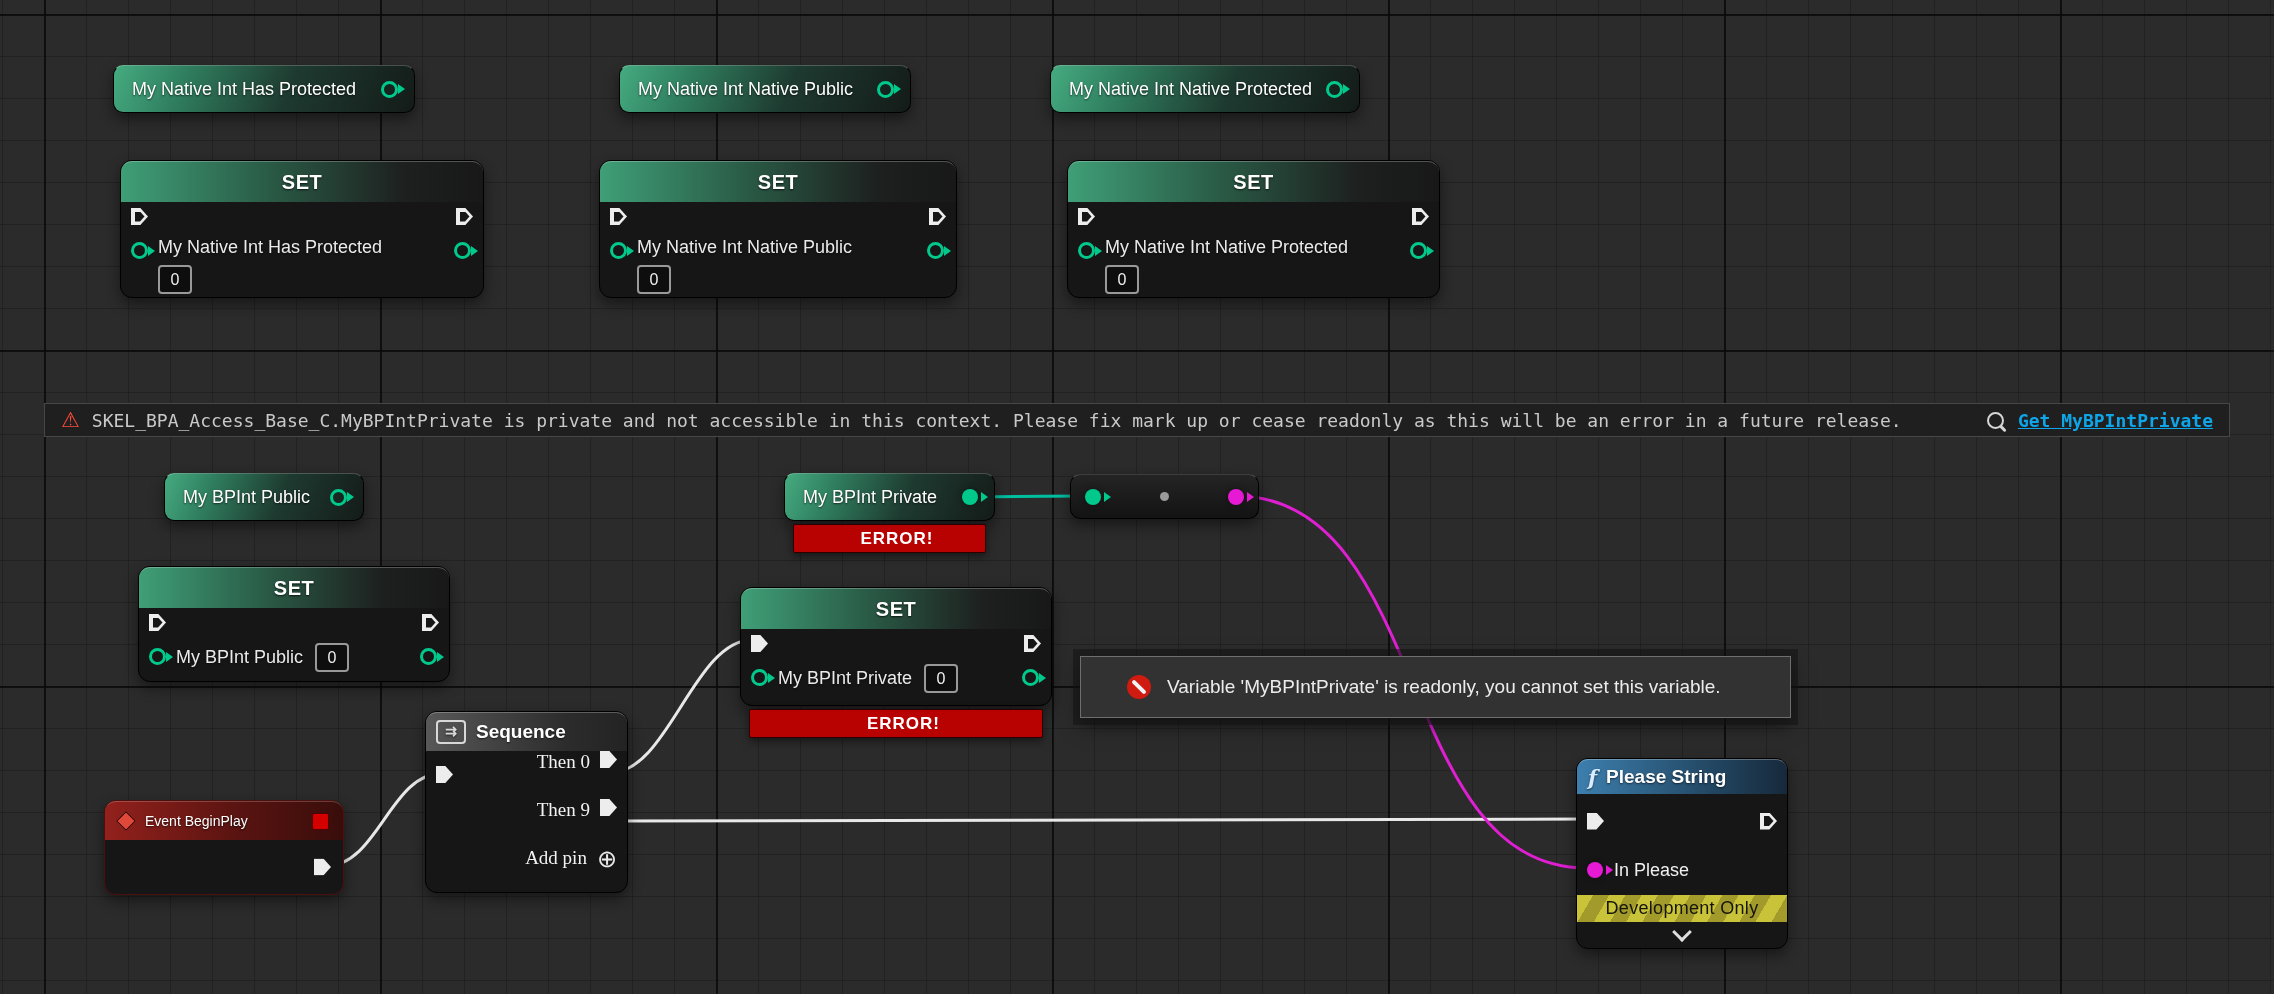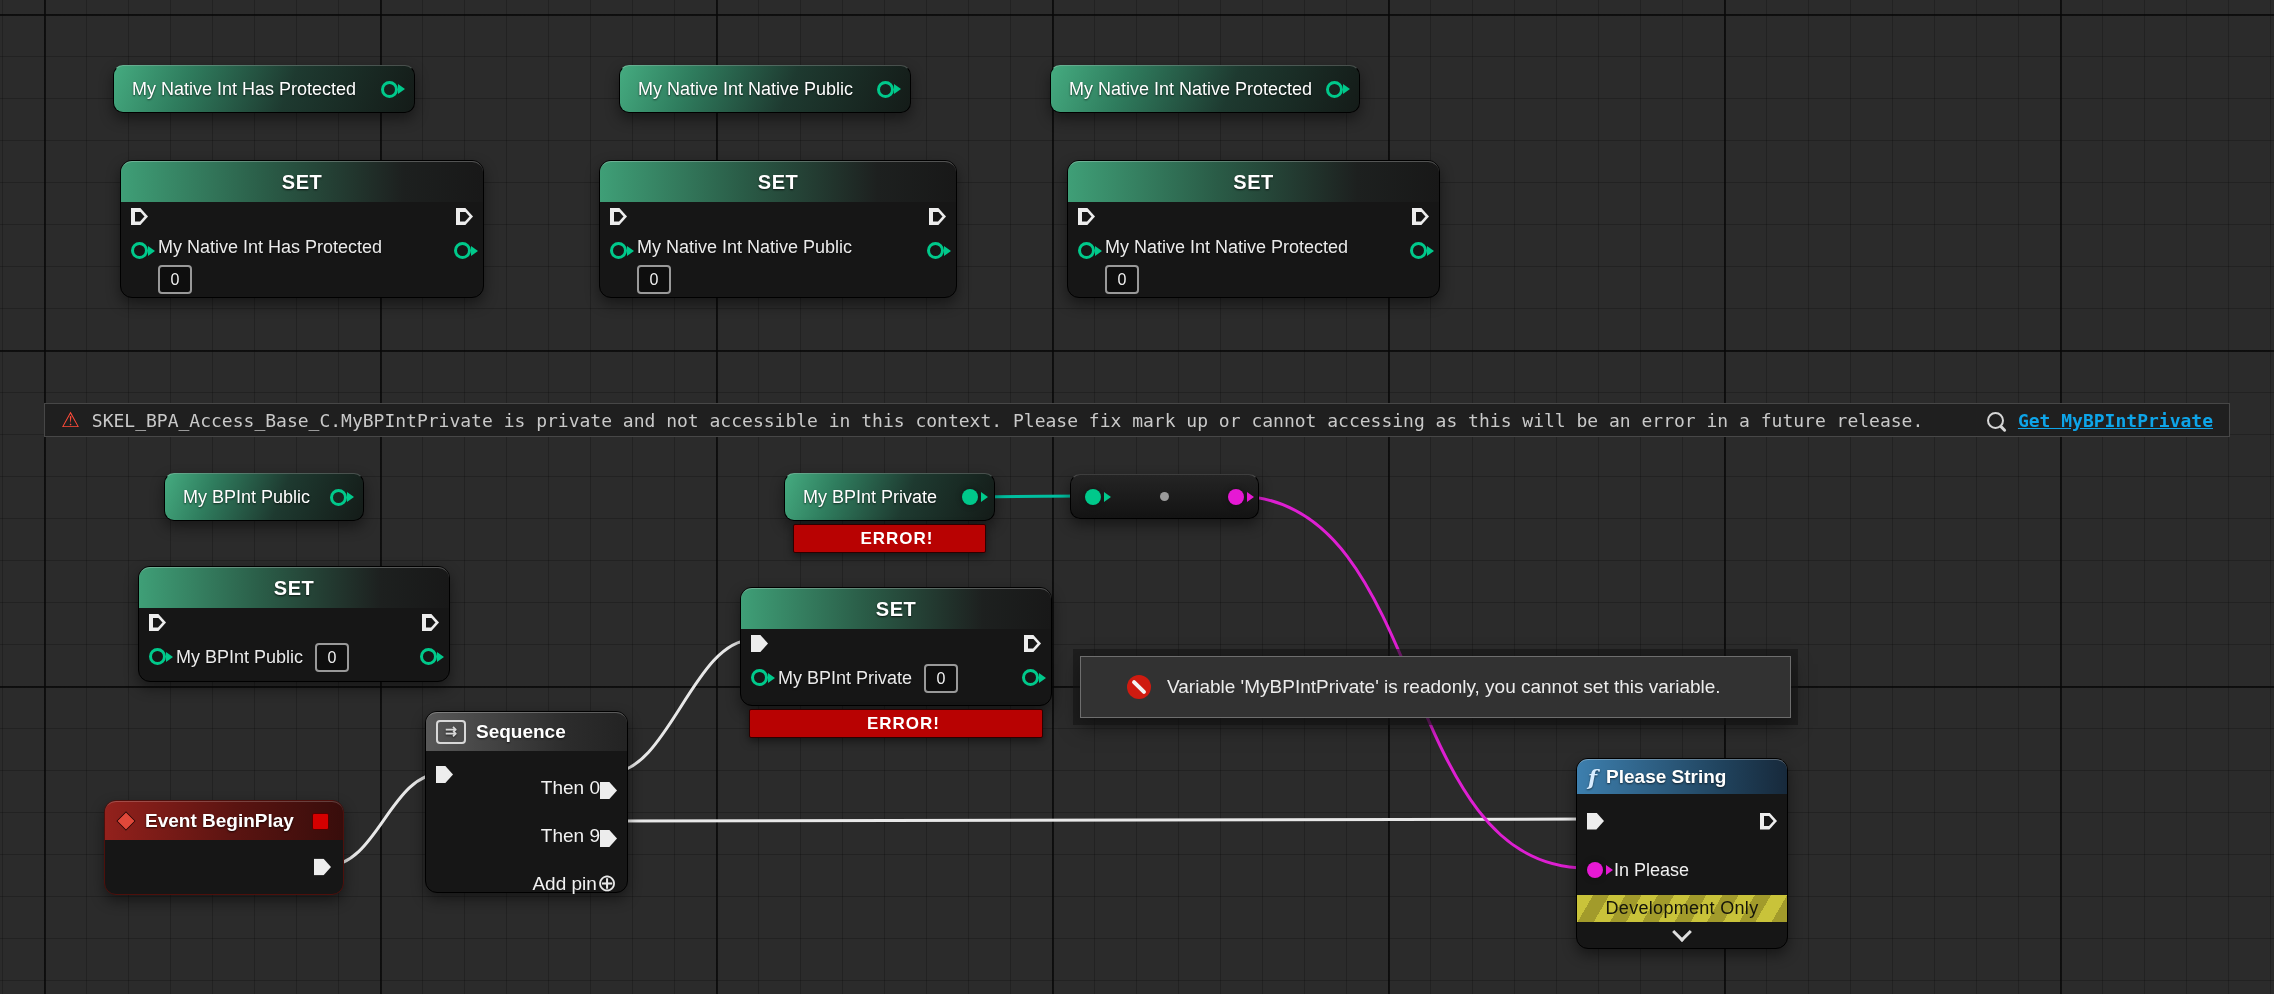--- a/index.html
+++ b/index.html
@@ -119,35 +119,35 @@
   
   .seq-header{
     height:38px;border-radius:11px 11px 0 0;
     background:linear-gradient(to right,#585858,#2c2c2c 70%,#232323);
     border-top:1px solid rgba(255,255,255,0.25);
     display:flex;align-items:center;gap:10px;padding:0 10px;
     color:#fff;font-weight:bold;font-size:19px;text-shadow:0 1px 2px rgba(0,0,0,0.6);
   }
   .seq-icon{width:26px;height:20px;border:2px solid #d8d8d8;border-radius:4px;color:#d8d8d8;
     font-size:14px;line-height:18px;text-align:center;font-weight:bold;flex:0 0 auto;}
-  .seq-row{display:flex;justify-content:flex-end;align-items:flex-end;height:48px;
-    padding-right:10px;font-size:19px;color:#f2f2f2;}
+  .seq-row{display:flex;justify-content:flex-end;align-items:flex-start;gap:10px;height:48px;
+    padding-right:10px;font-size:19px;color:#f2f2f2;font-family:Liberation Serif, serif;}
   .seq-in{position:absolute;left:10px;top:54px;}
   .plus-icon{font-size:24px;color:#e8e8e8;line-height:1;}
 
   
   .eventnode{border:1px solid #4d100c;}
   .ev-header{
     height:38px;border-radius:11px 11px 0 0;
     background:linear-gradient(to right,#93211c,#5a1411 55%,#380d0b);
     border-top:1px solid rgba(255,255,255,0.2);
     display:flex;align-items:center;gap:12px;padding:0 14px;
   }
   .ev-icon{width:12px;height:12px;background:#e0483a;border:1px solid #2a0505;transform:rotate(45deg);flex:0 0 auto;}
-  .ev-title{color:#fff;font-weight:bold;font-size:19px;flex:1;text-shadow:0 1px 2px rgba(0,0,0,0.7);white-space:nowrap;}
+  .ev-title{color:#fff;font-weight:normal;font-size:14px;flex:1;text-shadow:0 1px 2px rgba(0,0,0,0.7);white-space:nowrap;}
   .ev-badge{width:15px;height:15px;background:#d40000;border:1px solid #550000;border-radius:2px;flex:0 0 auto;}
   .ev-body{position:relative;height:calc(100% - 39px);}
   .ev-body .epin{position:absolute;right:12px;top:50%;transform:translateY(-50%);}
 
   
   .ps-header{
     height:34px;border-radius:11px 11px 0 0;
     background:linear-gradient(to right,#3d7fae,#20425c 70%,#17293b);
     border-top:1px solid rgba(255,255,255,0.28);
     display:flex;align-items:center;gap:9px;padding:0 11px;
@@ -241,21 +241,21 @@
     <div class="pin-text stacked">
       <span class="pin-label">My Native Int Native Protected</span>
       <span class="valbox">0</span>
     </div>
     <span class="dpin ring teal"></span>
   </div>
 </div>
 
 <div class="warning-bar">
   <span class="warn-triangle">⚠</span>
-  <span class="warn-msg">SKEL_BPA_Access_Base_C.MyBPIntPrivate is private and not accessible in this context. Please fix mark up or cannot accessing as this will be an error in a future release.</span>
+  <span class="warn-msg">SKEL_BPA_Access_Base_C.MyBPIntPrivate is private and not accessible in this context. Please fix mark up or cease readonly as this will be an error in a future release.</span>
   <span class="search-icon"></span>
   <span class="warn-link">Get MyBPIntPrivate</span>
 </div>
 
 <div class="node getter" style="left:164px;top:473px;width:200px;">
   <span class="glabel">My BPInt Public</span>
   <span class="dpin ring teal"></span>
 </div>
 
 <div class="node getter" style="left:784px;top:473px;width:211px;">

